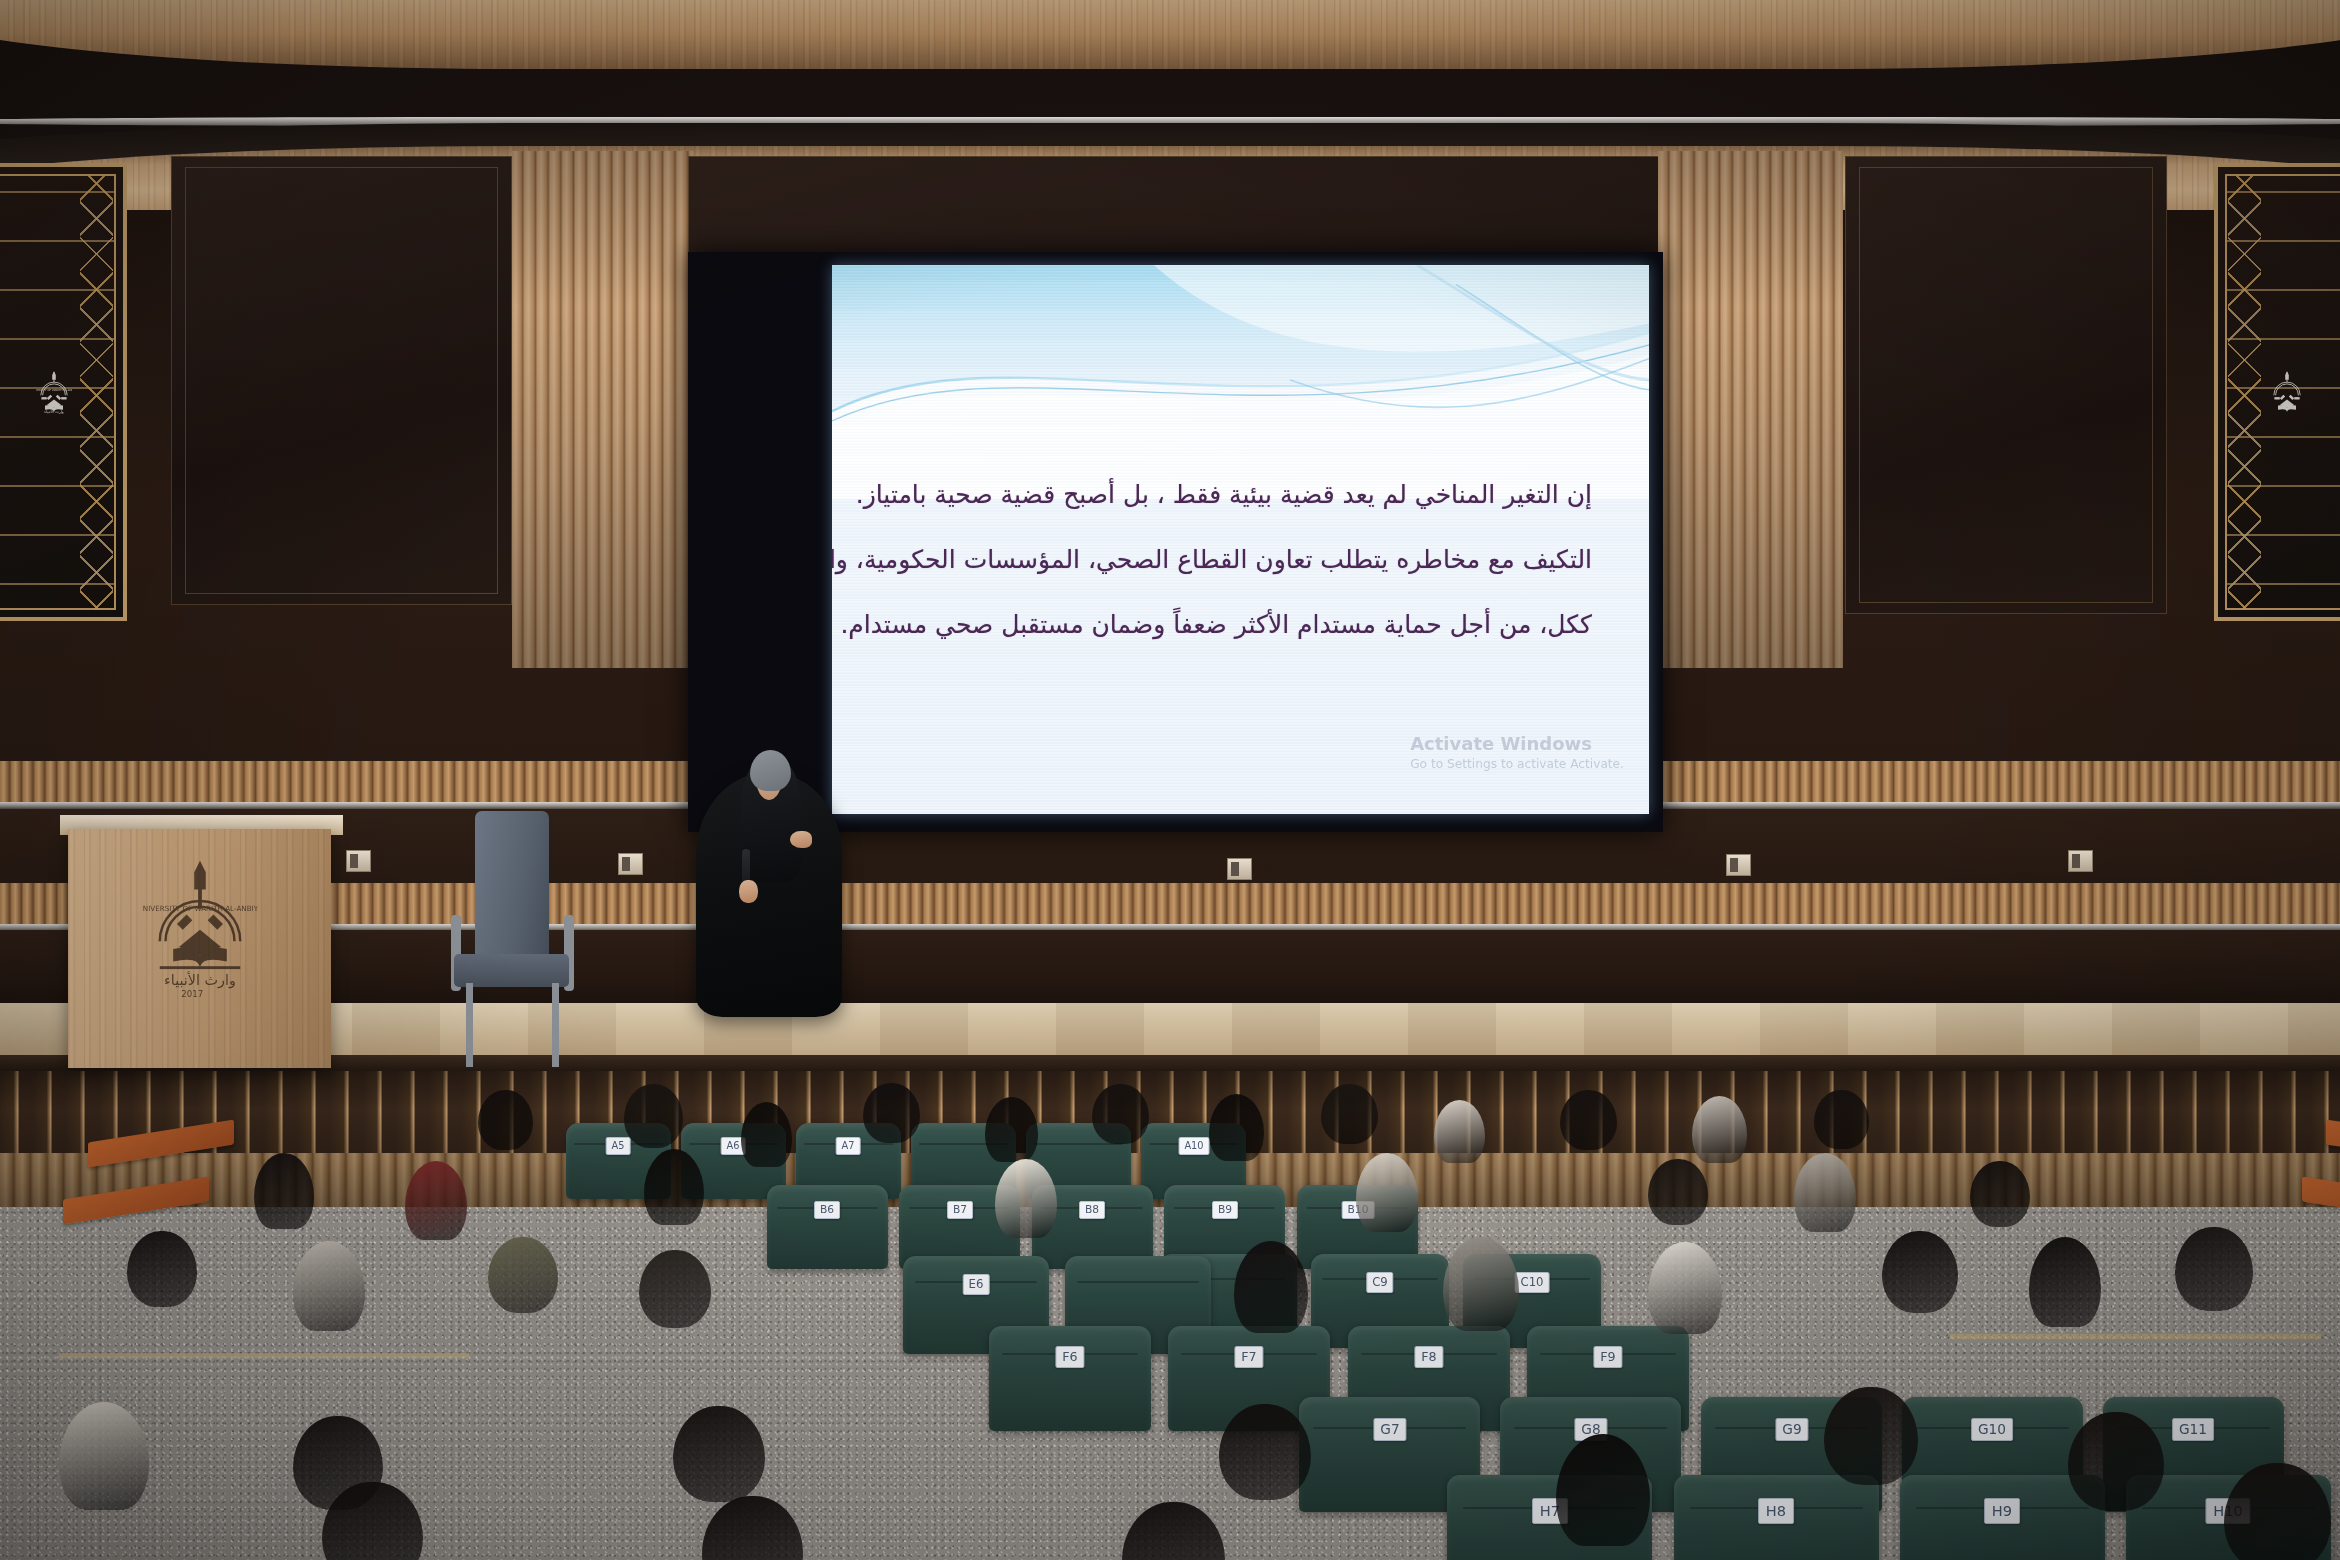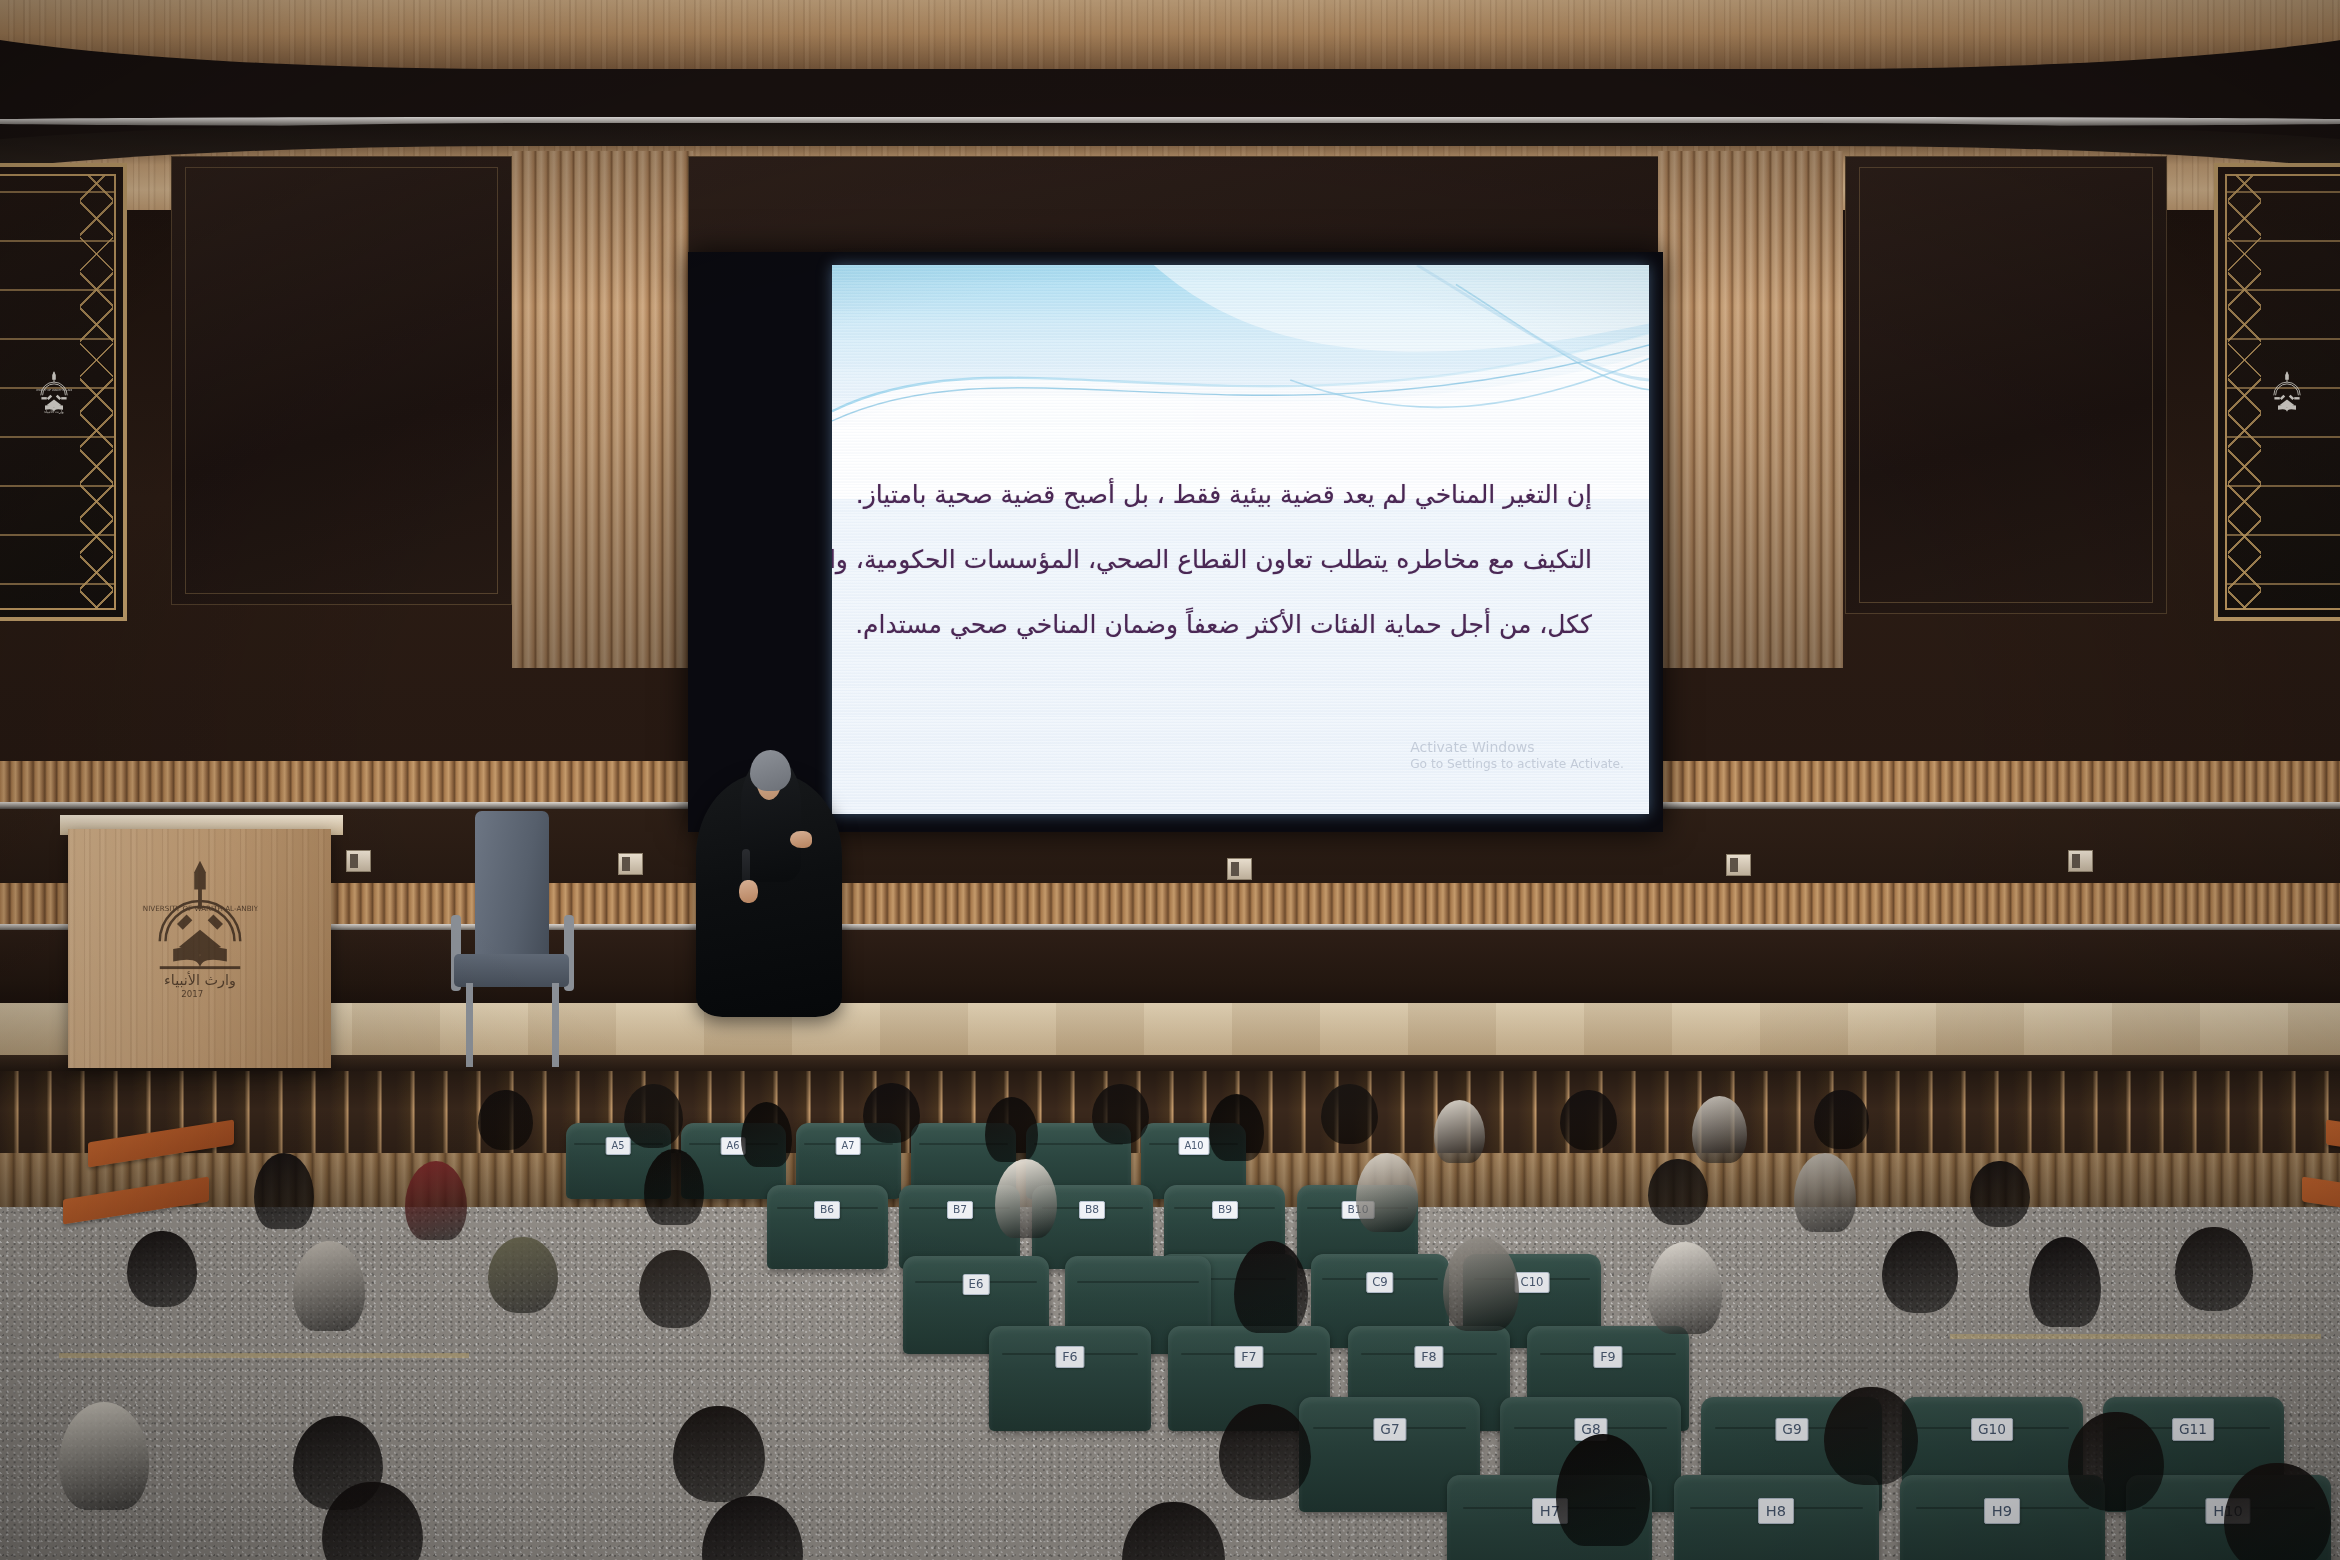--- a/index.html
+++ b/index.html
@@ -127,21 +127,21 @@
     letter-spacing:0px;
     text-shadow:0 0 1px rgba(74,39,84,.45);
     z-index:4;
   }
   .screen-text p { margin:16px; white-space:nowrap; }
   .watermark {
     position:absolute; right:25px; bottom:41px; text-align:left;
     direction:ltr; color:#a9b3c4; z-index:5; opacity:.62;
     font-family:"DejaVu Sans","Liberation Sans",sans-serif;
   }
-  .wm-title { font-size:14px; line-height:1.15; font-weight:400; }
+  .wm-title { font-size:18px; line-height:1.15; font-weight:700; }
   .wm-sub   { font-size:12.2px; line-height:1.3; margin-top:2px; }
 
   
   .stage-wood-band {
     position:absolute; left:0; top:883px; width:2341px; height:41px;
     background:
       repeating-linear-gradient(90deg,
         #a87b4e 0px,#c49a6b 3.9px,#8e6540 7.8px,#6d4b2d 9.8px,#a87b4e 11.7px);
   }
   .stage-chrome {
@@ -428,21 +428,21 @@
       <path d="M640,20 C720,70 780,120 838,128" fill="none" stroke="#8fcbe6" stroke-width="1.6" opacity=".75"></path>
       <path d="M600,0 C700,60 770,112 838,118" fill="none" stroke="#b5dcef" stroke-width="3" opacity=".7"></path>
       <path d="M470,118 C600,165 700,150 838,96" fill="none" stroke="#7fc3e4" stroke-width="1.6" opacity=".6"></path>
     </svg>
 
     <div class="scanlines"></div>
 
     <div class="screen-text">
       <p>إن التغير المناخي لم يعد قضية بيئية فقط ، بل أصبح قضية صحية بامتياز.</p>
       <p>التكيف مع مخاطره يتطلب تعاون القطاع الصحي، المؤسسات الحكومية، والمجتمع</p>
-      <p>ككل، من أجل حماية الفئات الأكثر ضعفاً وضمان المناخي صحي مستدام.</p>
+      <p>ككل، من أجل حماية مستدام الأكثر ضعفاً وضمان مستقبل صحي مستدام.</p>
     </div>
 
     <div class="watermark">
       <div class="wm-title">Activate Windows</div>
       <div class="wm-sub">Go to Settings to activate Activate.</div>
     </div>
   </div>
 
   <div class="stage-wood-band"></div>
   <div class="stage-chrome"></div>

